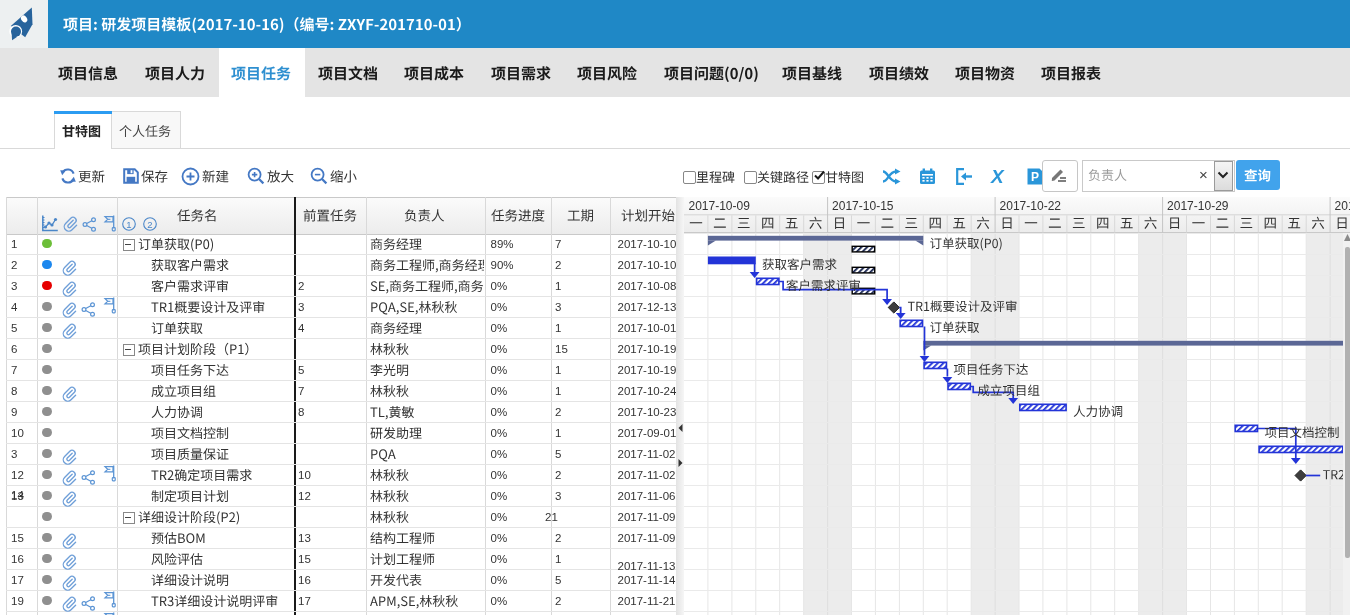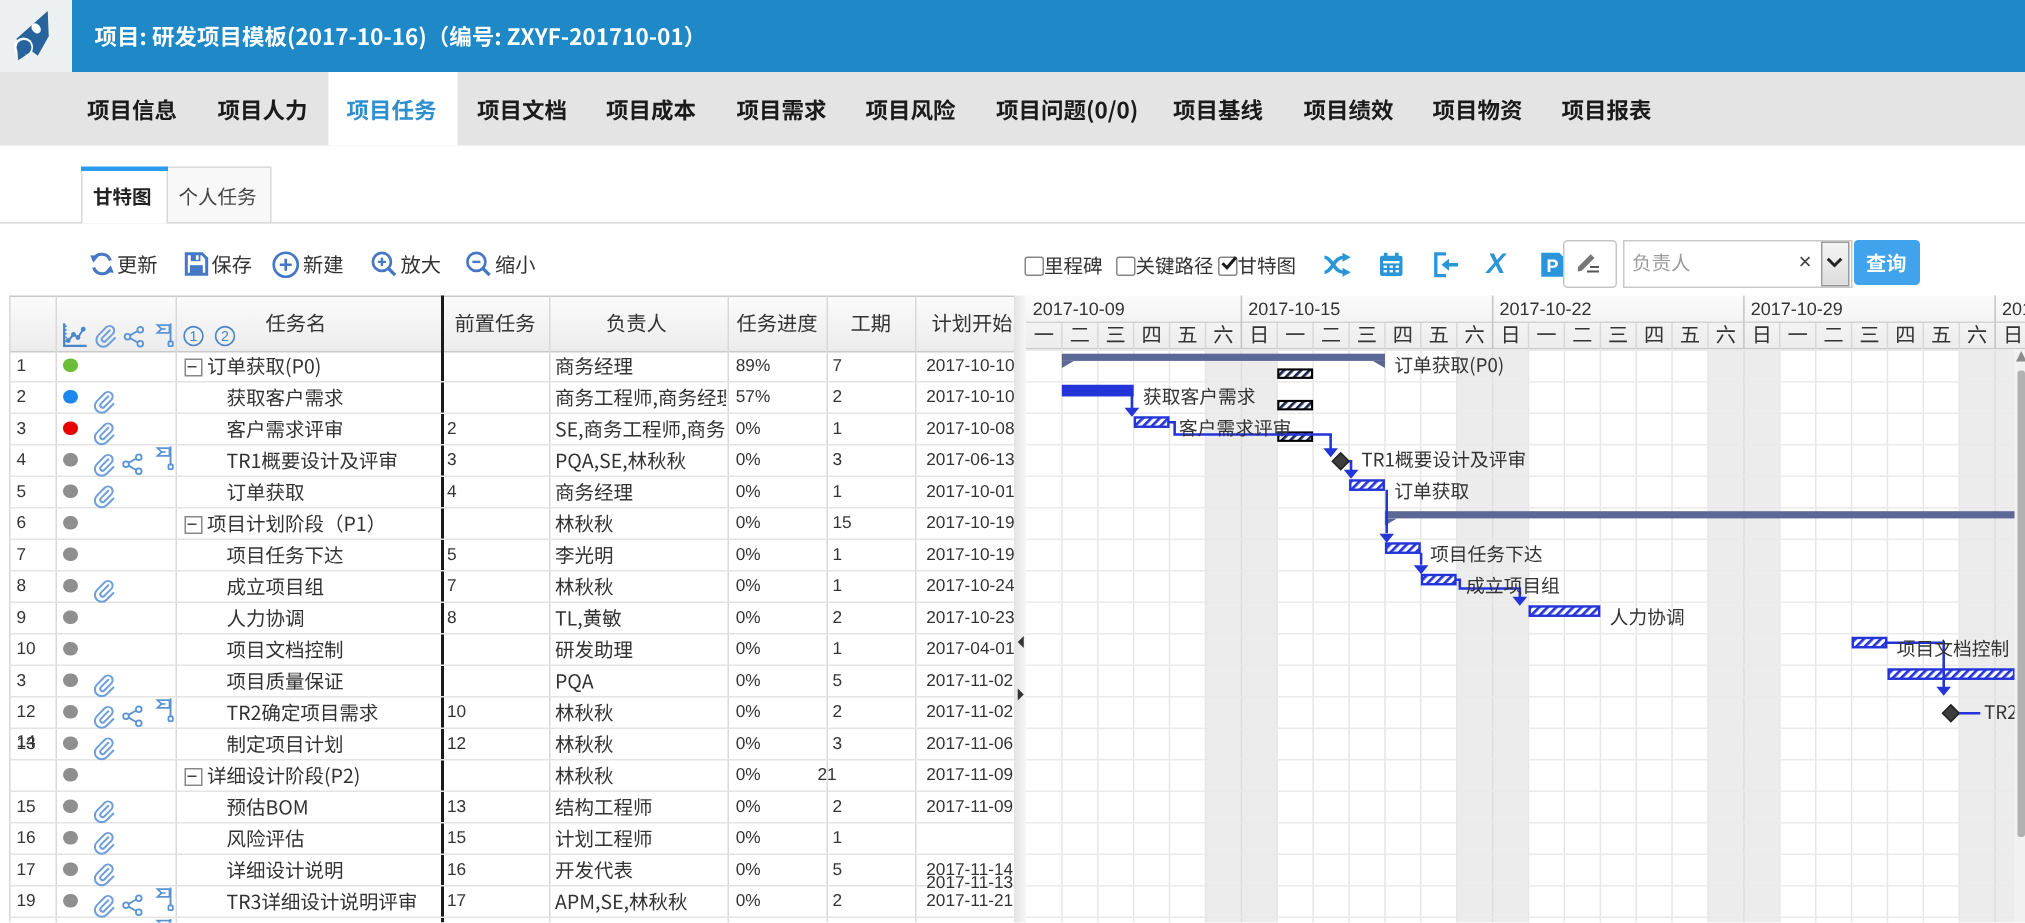--- a/index.html
+++ b/index.html
@@ -669,21 +669,21 @@
         <use href="#g65" x="3000"></use>
         <use href="#g104" x="4000"></use>
         <use href="#g105" x="5000"></use>
         <use href="#g97" x="5278"></use>
         <use href="#g54" x="6278"></use>
         <use href="#g98" x="7278"></use>
         <use href="#g99" x="8278"></use>
       </g>
     </svg>
   </div>
-<div class="abs lat" style="left:490.5px;top:254.5px;width:58px">57%</div>
+<div class="abs lat" style="left:490.5px;top:254.5px;width:58px">90%</div>
 <div class="abs lat" style="left:555px;top:254.5px;width:50px">2</div>
 <div class="abs lat" style="left:617.5px;top:254.5px;width:59px;overflow:hidden;white-space:nowrap">2017-10-10</div>
 <div class="abs lat" style="left:11px;top:275.5px;width:26px">3</div>
 <div class="abs" style="left:42.2px;top:280.7px;width:9.5px;height:9.5px;border-radius:50%;background:#e60000"></div>
 <svg class="abs" style="left:61px;top:280.1px" width="16" height="16" viewBox="0 0 16 16">
 <path d="M11.2 5.2 L6.3 10.1 a1.55 1.55 0 0 0 2.2 2.2 L13.2 7.6 a3.1 3.1 0 0 0 -4.4 -4.4 L3.6 8.4 a4.55 4.55 0 0 0 6.45 6.45 L14.6 10.3" stroke="#6f9fd8" stroke-width="1.35" fill="none" stroke-linecap="round"></path>
   </svg>
 <svg class="ct" style="left:151.0px;top:277.8px" width="79.0" height="16.9">
     <g fill="#333333" transform="translate(0,13.0) scale(0.013000,-0.013000)">
       <use href="#g100"></use>
@@ -762,21 +762,21 @@
         <use href="#g109" x="2857"></use>
         <use href="#g105" x="3446"></use>
         <use href="#g119" x="3724"></use>
         <use href="#g120" x="4724"></use>
         <use href="#g120" x="5724"></use>
       </g>
     </svg>
   </div>
 <div class="abs lat" style="left:490.5px;top:296.5px;width:58px">0%</div>
 <div class="abs lat" style="left:555px;top:296.5px;width:50px">3</div>
-<div class="abs lat" style="left:617.5px;top:296.5px;width:59px;overflow:hidden;white-space:nowrap">2017-06-13</div>
+<div class="abs lat" style="left:617.5px;top:296.5px;width:59px;overflow:hidden;white-space:nowrap">2017-12-13</div>
 <div class="abs lat" style="left:11px;top:317.5px;width:26px">5</div>
 <div class="abs" style="left:42.2px;top:322.7px;width:9.5px;height:9.5px;border-radius:50%;background:#8f8f8f"></div>
 <svg class="abs" style="left:61px;top:322.1px" width="16" height="16" viewBox="0 0 16 16">
 <path d="M11.2 5.2 L6.3 10.1 a1.55 1.55 0 0 0 2.2 2.2 L13.2 7.6 a3.1 3.1 0 0 0 -4.4 -4.4 L3.6 8.4 a4.55 4.55 0 0 0 6.45 6.45 L14.6 10.3" stroke="#6f9fd8" stroke-width="1.35" fill="none" stroke-linecap="round"></path>
   </svg>
 <svg class="ct" style="left:151.0px;top:319.8px" width="53.0" height="16.9">
     <g fill="#333333" transform="translate(0,13.0) scale(0.013000,-0.013000)">
       <use href="#g89"></use>
       <use href="#g90" x="1000"></use>
       <use href="#g91" x="2000"></use>
@@ -921,21 +921,21 @@
       <g fill="#333333" transform="translate(0,13.0) scale(0.013000,-0.013000)">
         <use href="#g145"></use>
         <use href="#g146" x="1000"></use>
         <use href="#g147" x="2000"></use>
         <use href="#g99" x="3000"></use>
       </g>
     </svg>
   </div>
 <div class="abs lat" style="left:490.5px;top:422.5px;width:58px">0%</div>
 <div class="abs lat" style="left:555px;top:422.5px;width:50px">1</div>
-<div class="abs lat" style="left:617.5px;top:422.5px;width:59px;overflow:hidden;white-space:nowrap">2017-04-01</div>
+<div class="abs lat" style="left:617.5px;top:422.5px;width:59px;overflow:hidden;white-space:nowrap">2017-09-01</div>
 <div class="abs lat" style="left:11px;top:443.5px;width:26px">3</div>
 <div class="abs" style="left:42.2px;top:448.7px;width:9.5px;height:9.5px;border-radius:50%;background:#8f8f8f"></div>
 <svg class="abs" style="left:61px;top:448.1px" width="16" height="16" viewBox="0 0 16 16">
 <path d="M11.2 5.2 L6.3 10.1 a1.55 1.55 0 0 0 2.2 2.2 L13.2 7.6 a3.1 3.1 0 0 0 -4.4 -4.4 L3.6 8.4 a4.55 4.55 0 0 0 6.45 6.45 L14.6 10.3" stroke="#6f9fd8" stroke-width="1.35" fill="none" stroke-linecap="round"></path>
   </svg>
 <svg class="ct" style="left:151.0px;top:445.8px" width="79.0" height="16.9">
     <g fill="#333333" transform="translate(0,13.0) scale(0.013000,-0.013000)">
       <use href="#g121"></use>
       <use href="#g122" x="1000"></use>
       <use href="#g148" x="2000"></use>
@@ -1108,21 +1108,21 @@
         <use href="#g85"></use>
         <use href="#g86" x="1000"></use>
         <use href="#g83" x="2000"></use>
         <use href="#g65" x="3000"></use>
         <use href="#g104" x="4000"></use>
       </g>
     </svg>
   </div>
 <div class="abs lat" style="left:490.5px;top:548.5px;width:58px">0%</div>
 <div class="abs lat" style="left:555px;top:548.5px;width:50px">1</div>
-<div class="abs lat" style="left:617.5px;top:579px;width:59px;overflow:hidden;white-space:nowrap">2017-11-13</div>
+<div class="abs lat" style="left:617.5px;top:556px;width:59px;overflow:hidden;white-space:nowrap">2017-11-13</div>
 <div class="abs lat" style="left:11px;top:569.5px;width:26px">17</div>
 <div class="abs" style="left:42.2px;top:574.7px;width:9.5px;height:9.5px;border-radius:50%;background:#8f8f8f"></div>
 <svg class="abs" style="left:61px;top:574.1px" width="16" height="16" viewBox="0 0 16 16">
 <path d="M11.2 5.2 L6.3 10.1 a1.55 1.55 0 0 0 2.2 2.2 L13.2 7.6 a3.1 3.1 0 0 0 -4.4 -4.4 L3.6 8.4 a4.55 4.55 0 0 0 6.45 6.45 L14.6 10.3" stroke="#6f9fd8" stroke-width="1.35" fill="none" stroke-linecap="round"></path>
   </svg>
 <svg class="ct" style="left:151.0px;top:571.8px" width="79.0" height="16.9">
     <g fill="#333333" transform="translate(0,13.0) scale(0.013000,-0.013000)">
       <use href="#g154"></use>
       <use href="#g155" x="1000"></use>
       <use href="#g115" x="2000"></use>

